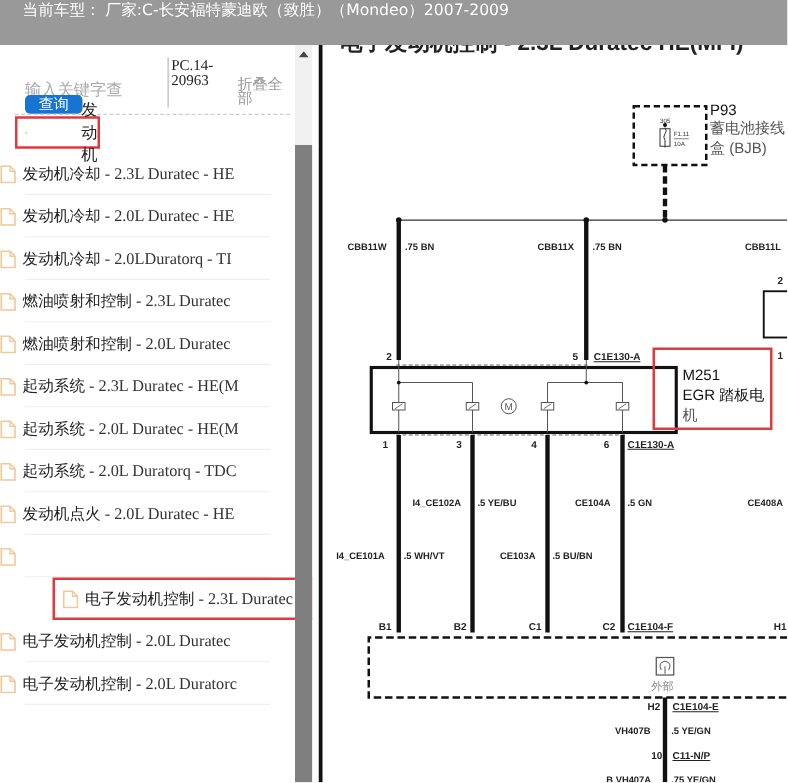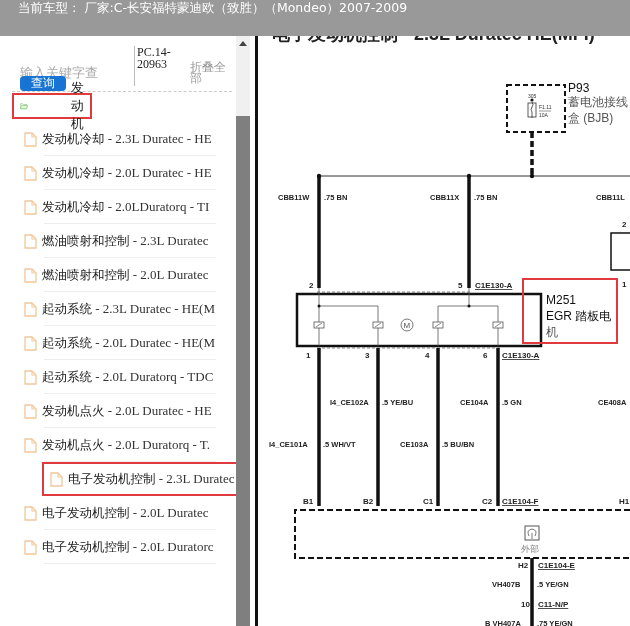--- a/index.html
+++ b/index.html
@@ -35,32 +35,31 @@
   }
   .collapse-all {
     position: absolute; left: 190px; top: 26px; width: 44px; font-size: 12px; line-height: 11px;
     color: #999; cursor: pointer; font-family: Liberation Serif, serif;
   }
   .dash-sep {
     position: absolute; left: 12px; top: 55px; width: 220px; border-top: 1px dashed #ccc;
   }
 
   .tree-root {
-    position: absolute; left: 12px; top: 57px; width: 80px; height: 26px;
+    position: absolute; left: 12px; top: 57px; width: 68px; height: 26px;
     border: 2px solid #e0393e; display: flex; align-items: center; padding-left: 6px;
     font-size: 13px; color: #222; gap: 40px;
   }
   .folder-icon { width: 16px; height: 12px; margin-right: 3px; display: inline-block; }
 
   .tree-list { position: absolute; left: 0; top: 86px; width: 236px; }
   .tree-item {
     position: relative; height: 34px; display: flex; align-items: center;
     white-space: nowrap; overflow: hidden; font-size: 12.5px; color: #222;
     cursor: pointer;
-    margin-left: 24px;
   }
   .tree-item::after {
     content: ""; position: absolute; left: 20px; right: 20px; bottom: 0; border-bottom: 1px solid #eee;
   }
   .tree-item .file-icon { width: 13px; height: 15px; margin-right: 5px; flex-shrink: 0; }
   .tree-item .label { font-family: "Liberation Serif", serif; font-size: 13px; color: #333; }
   .tree-item .label .cn { font-family: "DejaVu Sans", sans-serif; font-size: 12.5px; color: #222; }
   .tree-item.selected {
     outline: 2px solid #e0393e; outline-offset: -2px;
   }
@@ -174,21 +173,20 @@
           <path d="M1 1 H8 L12 5 V14 H1 Z" fill="#fff" stroke="#f0c89a" stroke-width="1.3"></path>
           <path d="M8 1 V5 H12" fill="none" stroke="#f0c89a" stroke-width="1.1"></path>
         </svg>
         <span class="label"><span class="cn">发动机点火</span><span> - 2.0L Duratec - HE</span></span>
       </div>
       <div class="tree-item">
         <svg class="file-icon" viewBox="0 0 13 15">
           <path d="M1 1 H8 L12 5 V14 H1 Z" fill="#fff" stroke="#f0c89a" stroke-width="1.3"></path>
           <path d="M8 1 V5 H12" fill="none" stroke="#f0c89a" stroke-width="1.1"></path>
         </svg>
-        <span class="label"><span class="cn">发动机点火</span><span> - 2.0L Duratorq - T.</span></span>
       </div>
       <div class="tree-item selected">
         <svg class="file-icon" viewBox="0 0 13 15">
           <path d="M1 1 H8 L12 5 V14 H1 Z" fill="#fff" stroke="#f0c89a" stroke-width="1.3"></path>
           <path d="M8 1 V5 H12" fill="none" stroke="#f0c89a" stroke-width="1.1"></path>
         </svg>
         <span class="label"><span class="cn">电子发动机控制</span><span> - 2.3L Duratec</span></span>
       </div>
       <div class="tree-item">
         <svg class="file-icon" viewBox="0 0 13 15">

